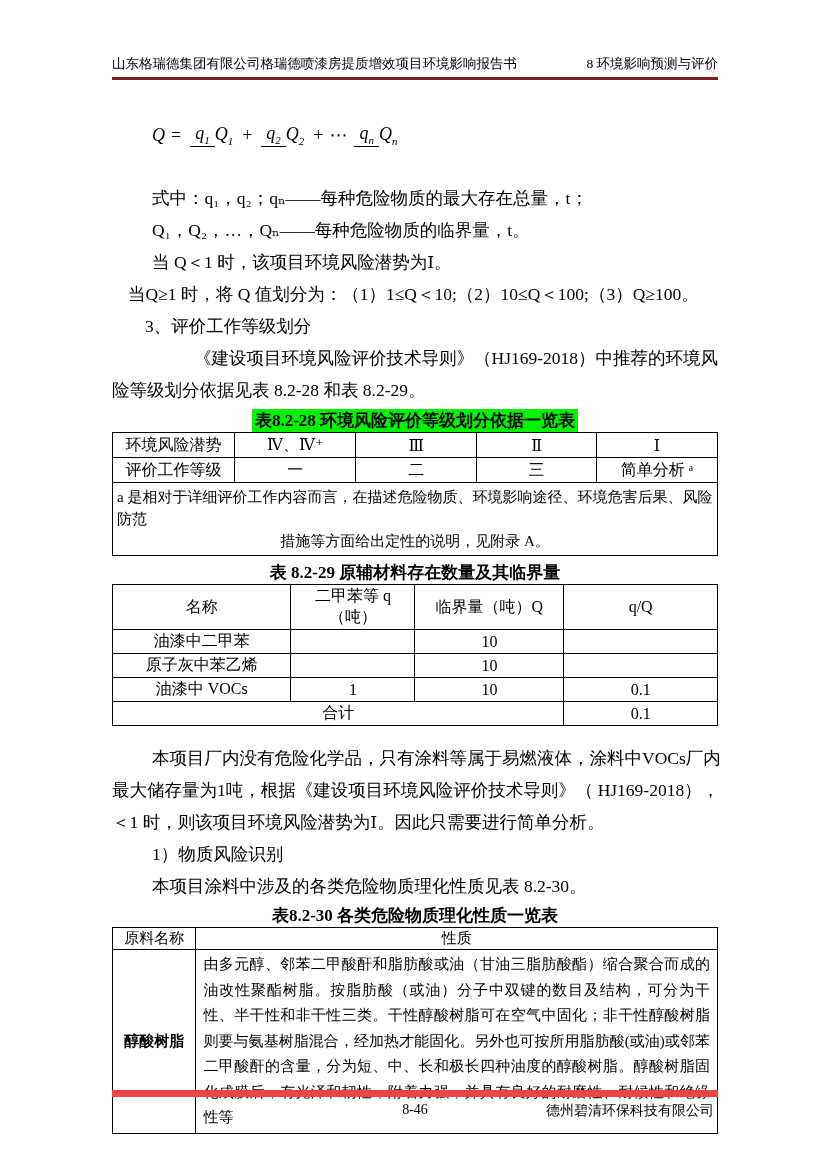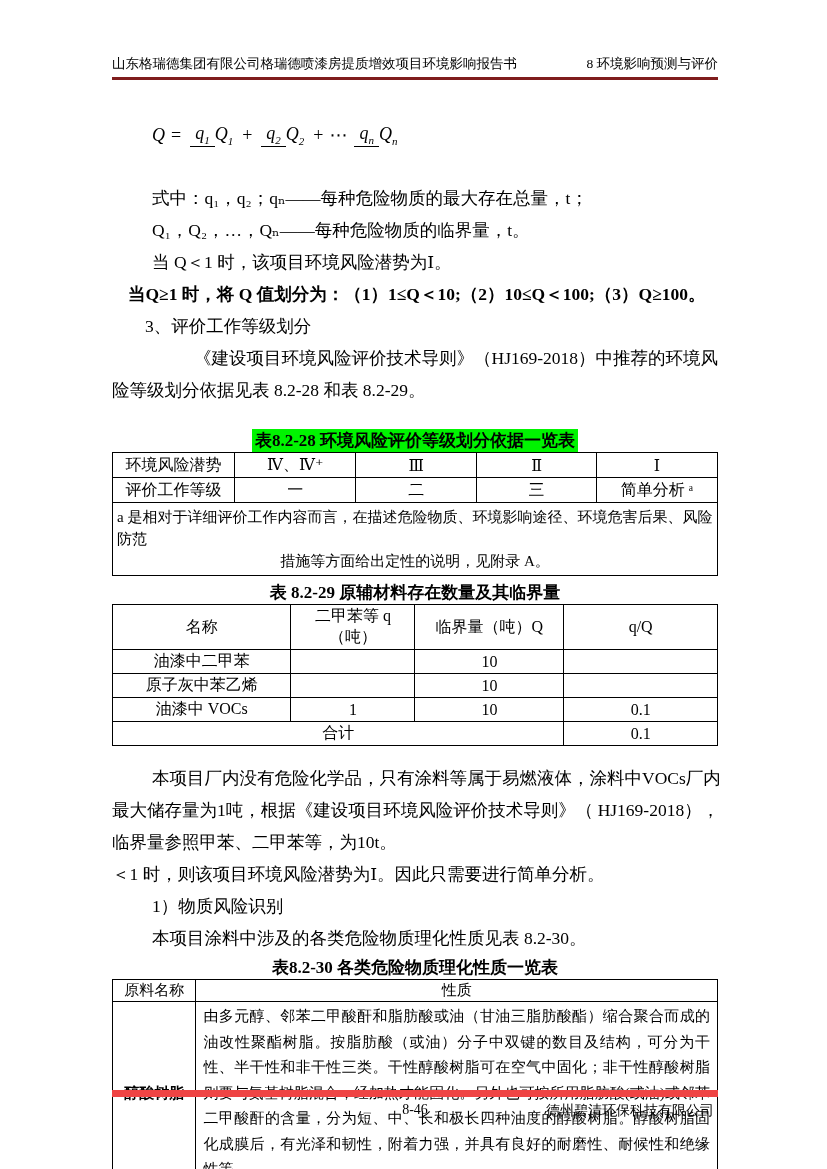--- a/index.html
+++ b/index.html
@@ -33,28 +33,28 @@
   .frac .num { border-bottom: 1.3px solid #000; padding: 0 5px 1px 5px; }
   .frac .den { padding-top: 1px; }
   .formula sub { font-size: 11px; line-height: 1; }
   .f-op { font-style: normal; margin: 0 6px; }
   .f-dots { font-style: normal; margin: 0 2px 0 0; letter-spacing: 2px; }
 
   
   .body-block { margin-top: 16px; }
   .bline { font-size: 17.5px; line-height: 32px; white-space: nowrap; }
   .ind0 { padding-left: 0; }
-  .ind1 { padding-left: 16px; font-weight: bold; }
+  .ind1 { padding-left: 16px; }
   .ind2 { padding-left: 40px; }
   .ind3 { padding-left: 33px; }
   .ind4 { padding-left: 82px; }
 
   
   .tbl-title-wrap { text-align: center; margin-top: 3px; line-height: 23px; }
-  .tbl-title { font-weight: bold; font-size: 17px; margin-top: 20px; }
+  .tbl-title { font-weight: bold; font-size: 17px; }
   .hl { display: inline-block; padding: 0 3px; }
 
   
   table { width: 100%; border-collapse: collapse; table-layout: fixed; }
   td { border: 1px solid #000; text-align: center; font-size: 16px; padding: 1px 3px; overflow: hidden; }
 
   .t28 td { height: 25px; }
   .t28 .c0 { width: 20.2%; } .t28 .c1 { width: 20%; } .t28 .c2 { width: 20%; } .t28 .c3 { width: 19.8%; } .t28 .c4 { width: 20%; }
   .t28 .fn { text-align: left; font-size: 15px; line-height: 22px; padding: 3px 4px; height: auto; }
   .t28 .fn .fn2 { text-align: center; }
@@ -180,21 +180,20 @@
       <tr>
         <td colspan="3">合计</td>
         <td>0.1</td>
       </tr>
     </tbody>
       </table>
 
     <div class="body-block">
       <div class="bline ind2">本项目厂内没有危险化学品，只有涂料等属于易燃液体，涂料中VOCs厂内</div>
       <div class="bline ind0">最大储存量为1吨，根据《建设项目环境风险评价技术导则》（ HJ169-2018），</div>
-      <div class="bline ind0">临界量参照甲苯、二甲苯等，为10t。</div>
       <div class="bline ind0">＜1 时，则该项目环境风险潜势为Ⅰ。因此只需要进行简单分析。</div>
       <div class="bline ind2">1）物质风险识别</div>
       <div class="bline ind2">本项目涂料中涉及的各类危险物质理化性质见表 8.2-30。</div>
     </div>
 
     <div class="tbl-title-wrap" style="margin-top:2px">
       <span class="tbl-title">表8.2-30   各类危险物质理化性质一览表</span>
     </div>
 
     <table class="t30">

